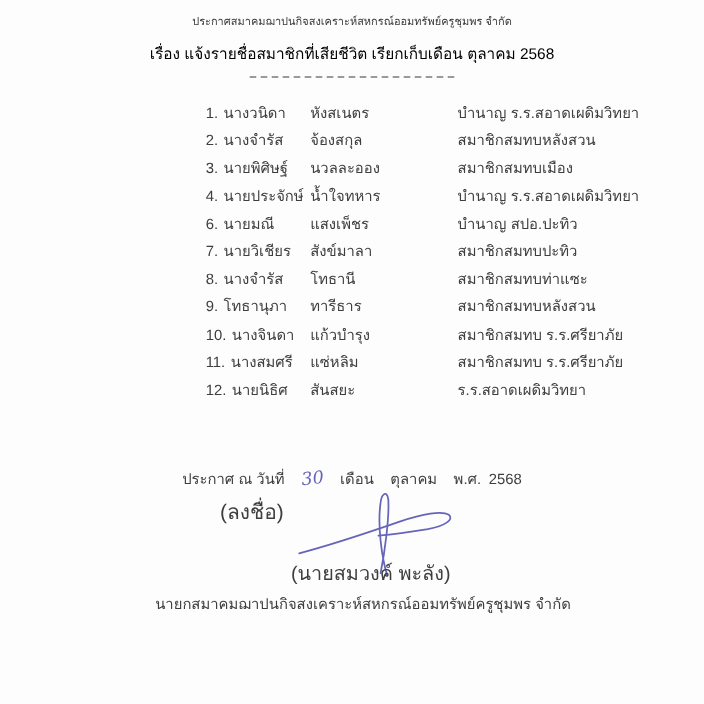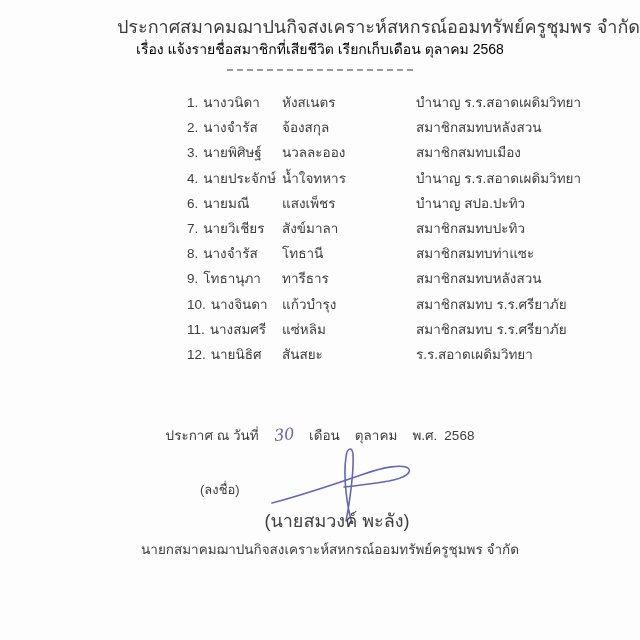--- a/index.html
+++ b/index.html
@@ -10,21 +10,21 @@
   }
   .page{
     position:relative;
     width:640px;height:640px;
     background:#fdfdfd;
     color:#3e3e3e;
     overflow:hidden;
   }
   .title1{
     position:absolute;top:12px;left:0;width:640px;
-    text-align:right;font-size:18px;color:#3a3a3a;
+    text-align:center;font-size:10px;color:#3a3a3a;
   }
   .title2{
     position:absolute;top:38px;left:0;width:640px;
     text-align:center;font-size:14px;color:#000000;
   }
   .dashline{
     position:absolute;top:69px;left:227px;width:186px;height:0;
     border-top:2px dashed #9a9a9a;
   }
   .member-list{
@@ -46,21 +46,21 @@
   .dateline .tight{margin-left:-8px;}
   .handwrite{
     color:#6565b9;
     font-size:16px;
     font-style:italic;
     display:inline-block;
     transform:rotate(-6deg);
     font-family:"DejaVu Serif", serif;
   }
   .sign-label{
-    position:absolute;top:479px;left:200px;font-size:13px;
+    position:absolute;top:450px;left:200px;font-size:19px;
   }
   .signature-svg{
     position:absolute;top:443px;left:258px;width:164px;height:84px;
   }
   .signer-name{
     position:absolute;top:506px;left:337px;transform:translateX(-50%);
     font-size:18px;white-space:nowrap;
   }
   .signer-title{
     position:absolute;top:538px;left:330px;transform:translateX(-50%);

